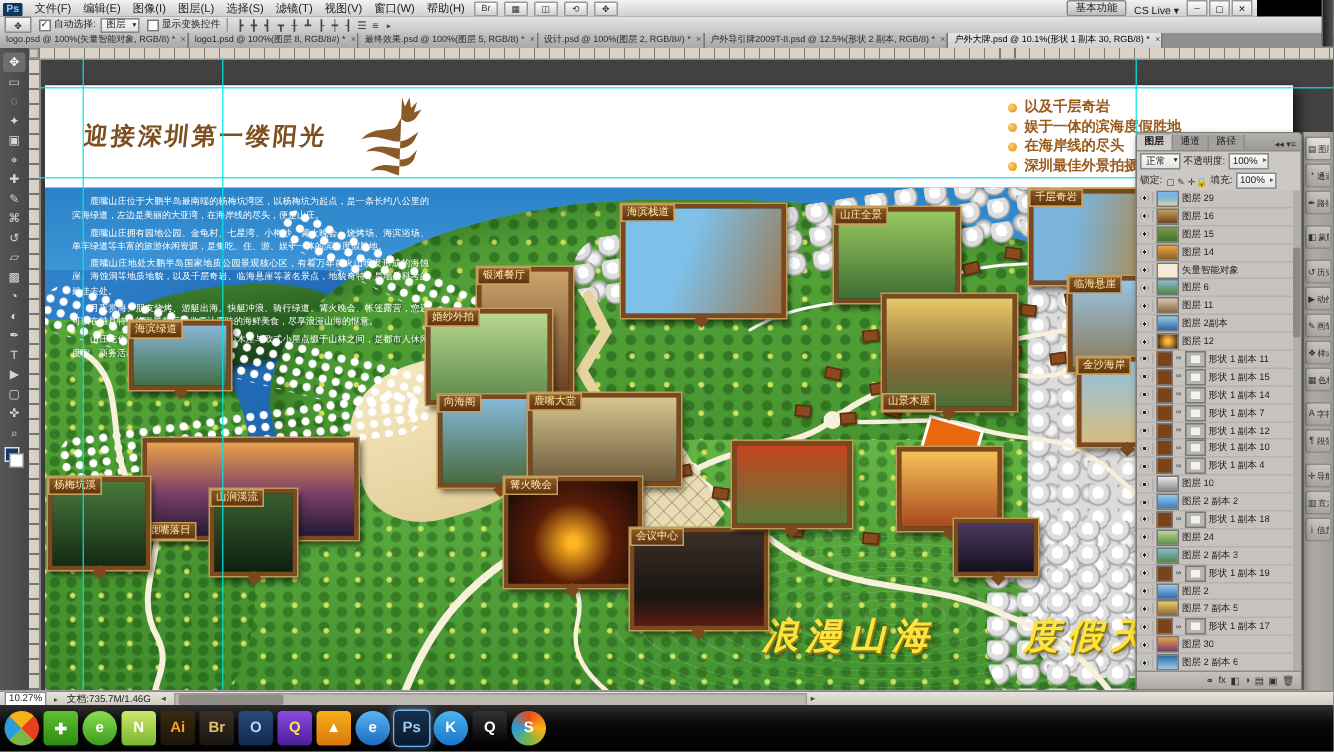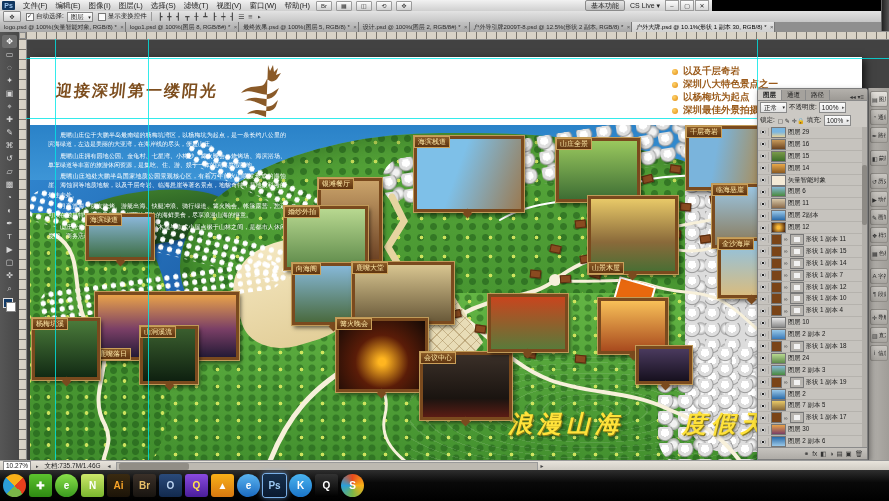--- a/index.html
+++ b/index.html
@@ -1,20 +1,20 @@
 <!DOCTYPE html>
 <html><head>
 <meta charset="utf-8">
 <style>
   html,body{margin:0;padding:0}
   body{width:889px;height:501px;position:relative;overflow:hidden;background:#000;
        font-family:"Liberation Sans",sans-serif;-webkit-font-smoothing:antialiased}
   
-  #menubar{left:0;top:0;width:712px;height:11px;background:linear-gradient(#f2f2f2,#cfcfcf);
-    display:flex;align-items:center;font-size:7.5px;color:#222;border-bottom:1px solid #9a9a9a;position:absolute;z-index:40}
+  #menubar{left:0;top:0;width:838px;height:11px;background:linear-gradient(#f2f2f2,#cfcfcf);
+    display:flex;align-items:flex-end;font-size:7.5px;color:#222;border-bottom:1px solid #9a9a9a;position:absolute;z-index:40}
   #pslogo{width:13px;height:9px;background:#10365f;color:#9cc4ee;font-size:7px;font-weight:bold;
     display:flex;align-items:center;justify-content:center;margin:0 4px 0 2px;border-radius:1px}
   .menu-item{padding:0 4px;white-space:nowrap}
   .qicon{width:14px;height:8px;background:linear-gradient(#fdfdfd,#d0d0d0);border:1px solid #9a9a9a;
     border-radius:1px;font-size:6px;display:flex;align-items:center;justify-content:center;margin:0 2px;color:#333}
   #workspace-btn{margin-left:auto;background:linear-gradient(#e8e8e8,#bdbdbd);border:1px solid #8a8a8a;
     border-radius:2px;padding:0 5px;font-size:7px;height:9px;line-height:9px}
   #cslive{padding:0 5px;font-size:7px}
   .winbtn{width:12px;height:9px;font-size:6px;display:flex;align-items:center;justify-content:center;
     border:1px solid #9a9a9a;background:linear-gradient(#fdfdfd,#d6d6d6);margin-right:1px}
@@ -288,26 +288,26 @@
       </svg>
       <div id="bullets">
 
           <div class="bullet-line">
             <span class="bdot"></span>
             <span class="btext">以及千层奇岩</span>
           </div>
 
           <div class="bullet-line">
             <span class="bdot"></span>
-            <span class="btext">深圳八大特色景点之一</span>
+            <span class="btext">娱于一体的滨海度假胜地</span>
           </div>
 
           <div class="bullet-line">
             <span class="bdot"></span>
-            <span class="btext">以杨梅坑为起点</span>
+            <span class="btext">在海岸线的尽头</span>
           </div>
 
           <div class="bullet-line">
             <span class="bdot"></span>
             <span class="btext">深圳最佳外景拍摄基地</span>
           </div>
         </div>
     </div>
 
     <div id="map">

